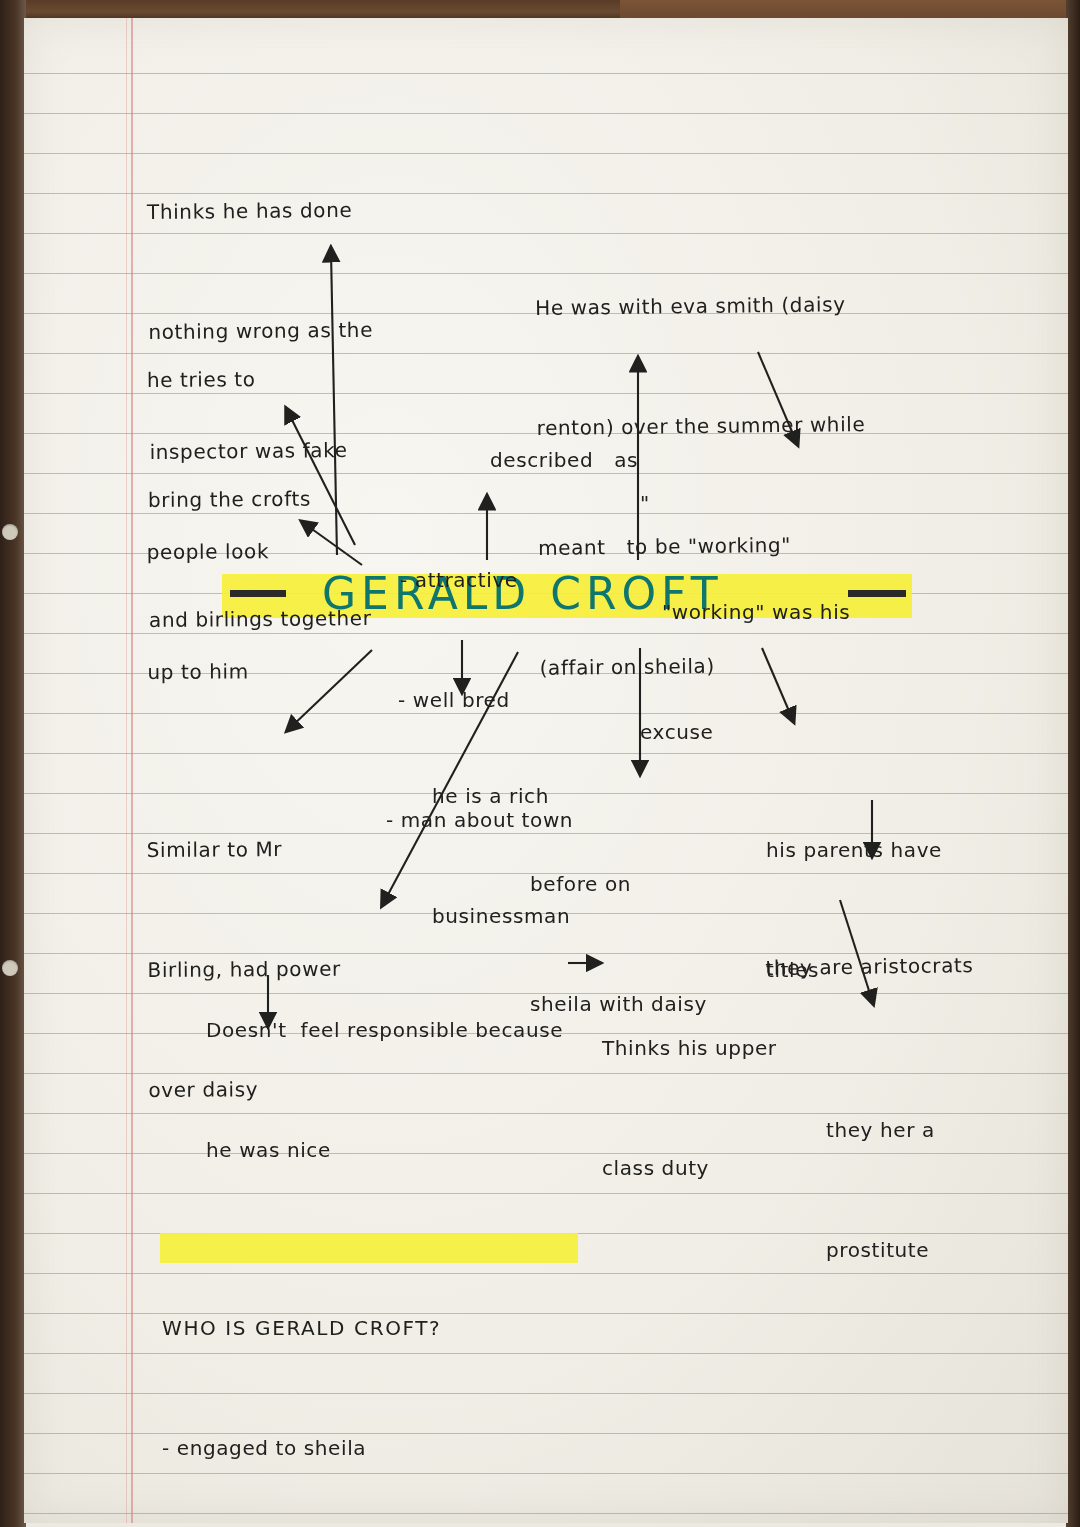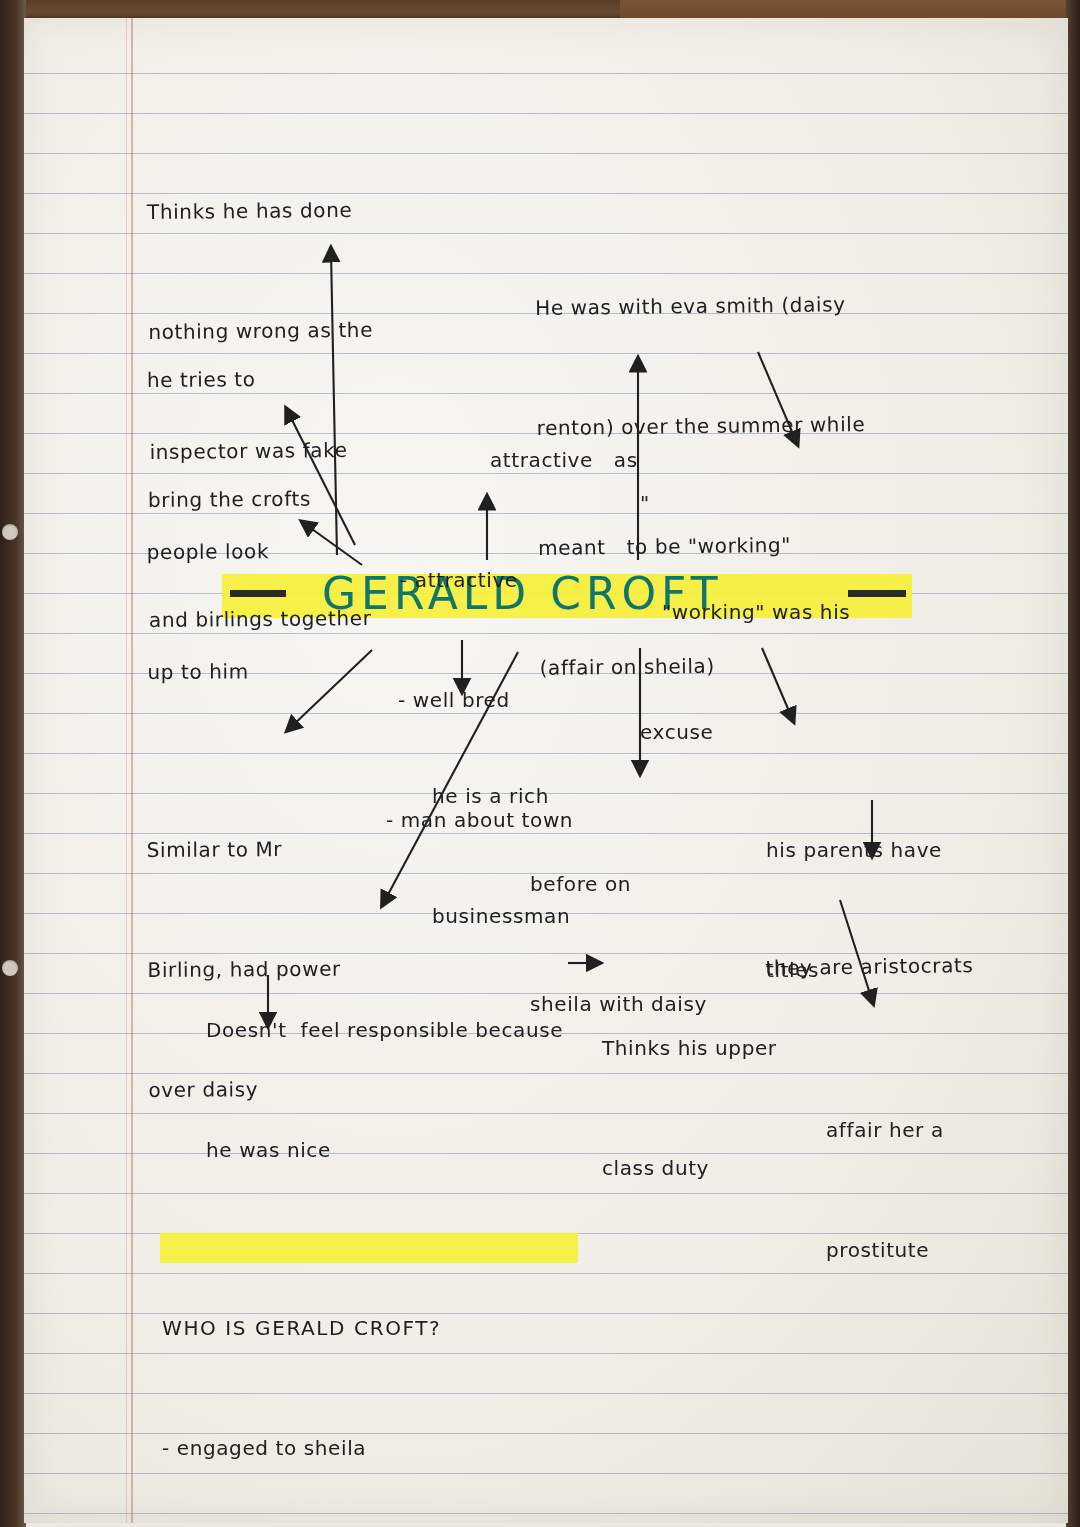--- a/index.html
+++ b/index.html
@@ -235,21 +235,21 @@
     <div>bring the crofts</div>
     <div>and birlings together</div>
   </div>
 
   <div class="hw" style="left:146px; top:452px; transform: rotate(-0.4deg);">
     <div>people look</div>
     <div>up to him</div>
   </div>
 
   <div class="hw" style="left:386px; top:360px;">
-    <div style="padding-left:104px">attractive   as</div>
+    <div style="padding-left:104px">described   as</div>
     <div style="padding-left:14px">- attractive</div>
     <div style="padding-left:12px">- well bred</div>
     <div>- man about town</div>
   </div>
 
   <div class="hw" style="left:534px; top:208px; transform: rotate(-0.7deg);">
     <div>He was with eva smith (daisy</div>
     <div>renton) over the summer while</div>
     <div>meant   to be "working"</div>
     <div>(affair on sheila)</div>
@@ -291,21 +291,21 @@
     <div>he was nice</div>
   </div>
 
 
   <div class="hw" style="left:602px; top:948px;">
     <div>Thinks his upper</div>
     <div>class duty</div>
   </div>
 
   <div class="hw" style="left:826px; top:1030px;">
-    <div>affair her a</div>
+    <div>they her a</div>
     <div>prostitute</div>
   </div>
 
   <div class="q-hl"></div>
   <div class="hw" style="left:162px; top:1228px;">
     <div style="letter-spacing:1.6px;">WHO IS GERALD CROFT?</div>
     <div>- engaged to sheila</div>
     
     
   </div>

